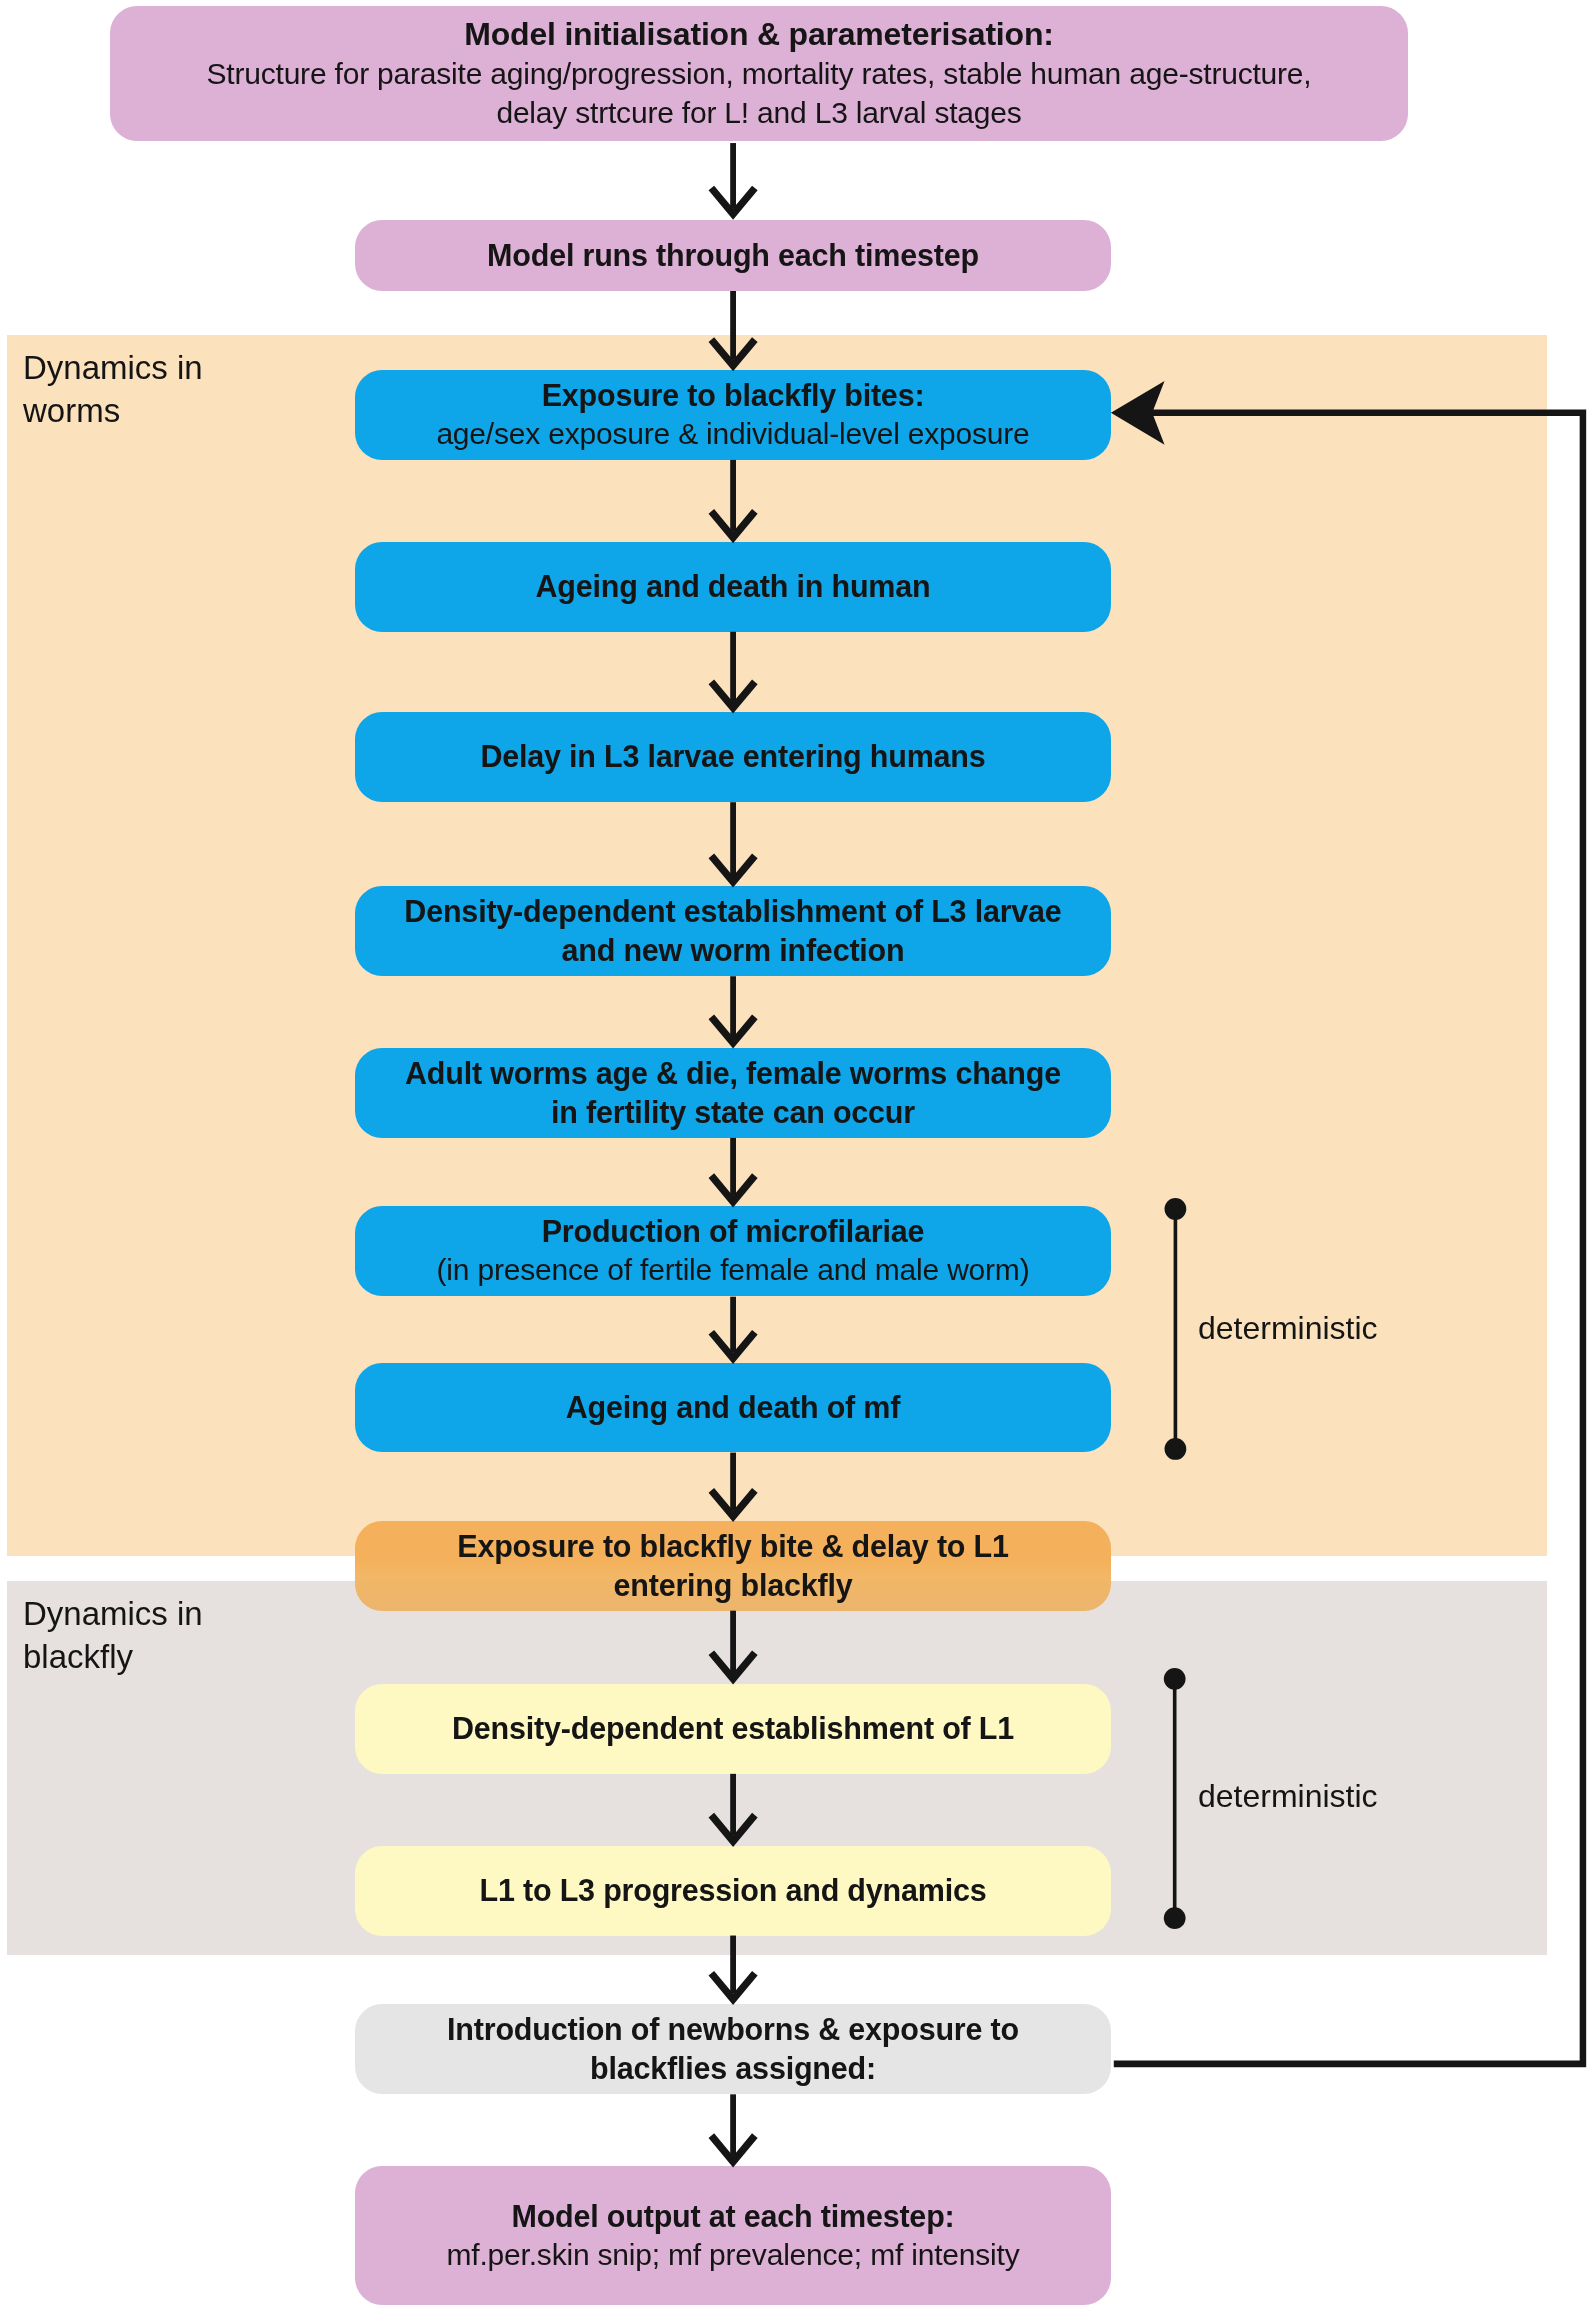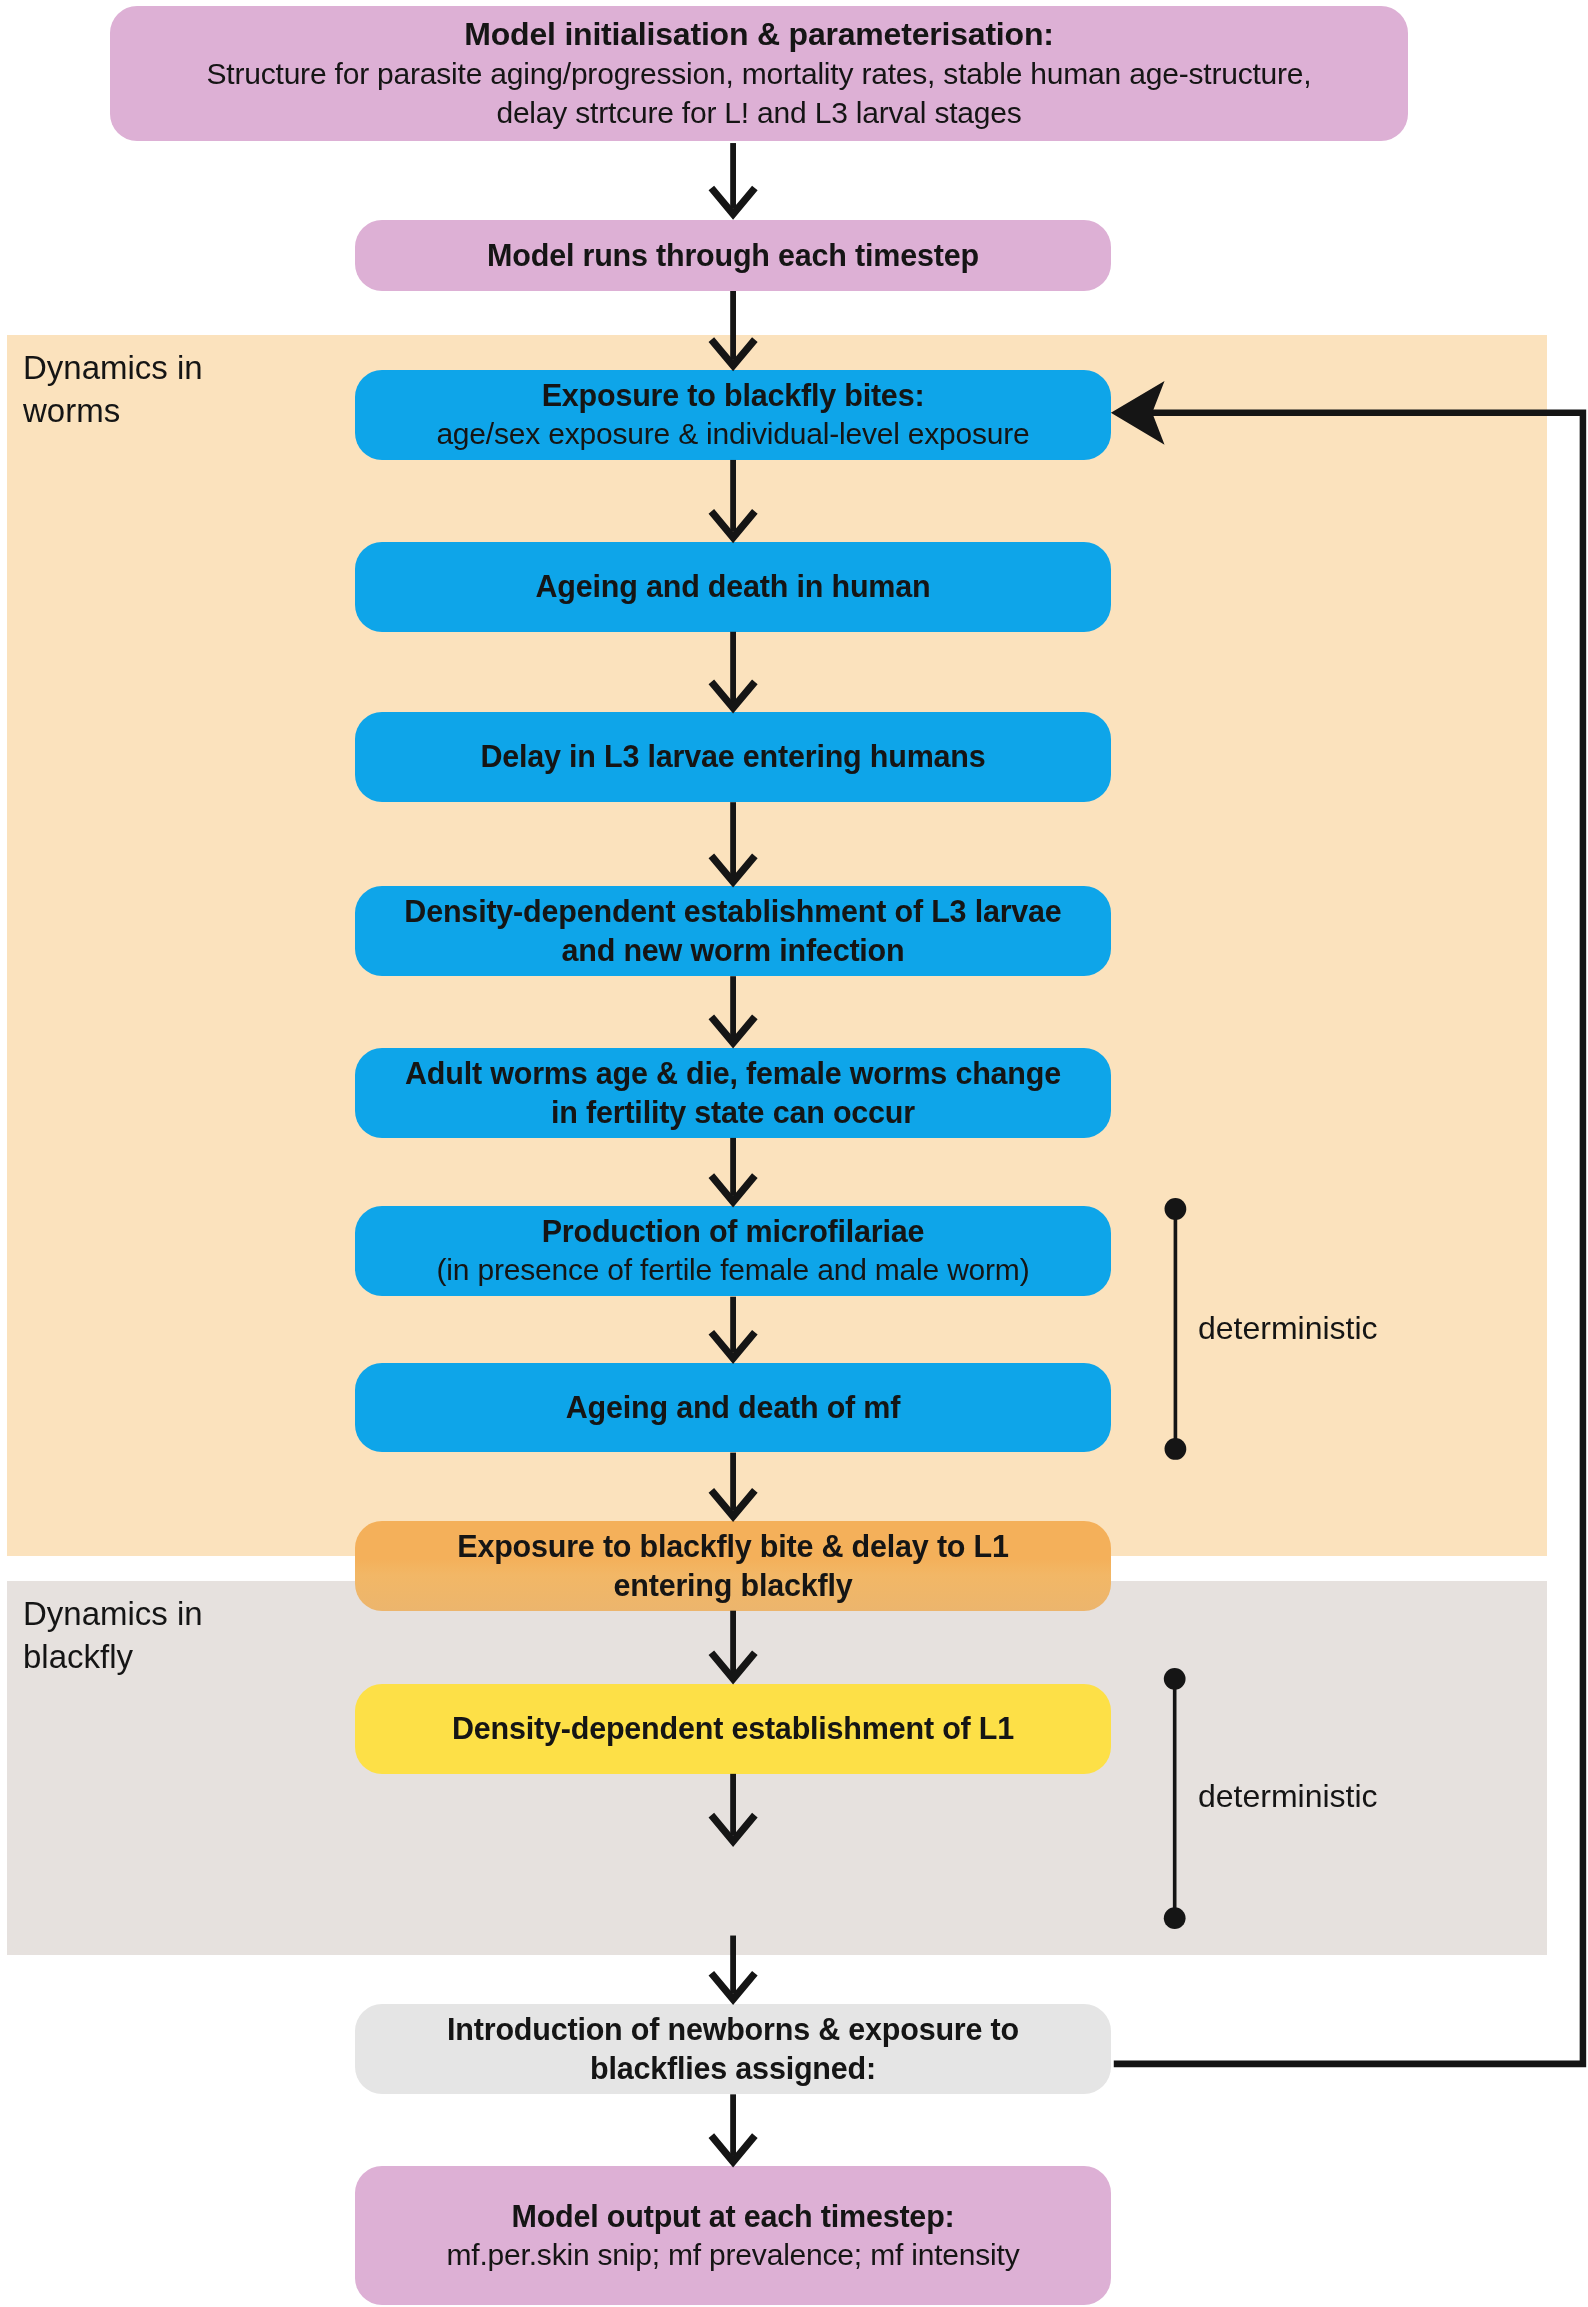--- a/index.html
+++ b/index.html
@@ -19,21 +19,21 @@
     position:absolute;
     display:flex;flex-direction:column;justify-content:center;align-items:center;
     text-align:right;
     line-height:1.28;
     border-radius:27px;
   }
   .pink{background:#ddb0d5;}
   .orange{background:#0ea5e9;}
   .orange-straddle{background:linear-gradient(180deg,#f4b05a 0%,#f4b05a 42%,#f2b766 60%,#ecb56d 100%);}
   .orange-light{background:#e5e5e5;}
-  .tan{background:#fde047;}
+  .tan{background:#fef9c3;}
 
   .t-bold{font-weight:bold;font-size:30.5px;letter-spacing:-0.2px;white-space:nowrap;}
   .t-reg{font-weight:normal;font-size:30px;letter-spacing:-0.2px;white-space:nowrap;}
   .t-big{font-size:32px;}
 
   .pos-init{left:110px;top:5.8px;width:1298px;height:135px;}
   .pos-timestep{left:355px;top:220px;width:756px;height:71px;}
   .pos-exposure{left:355px;top:370px;width:756px;height:90px;}
   .pos-ageing-humans{left:355px;top:542px;width:756px;height:90px;}
   .pos-delay-l3{left:355px;top:712px;width:756px;height:90px;}
@@ -124,20 +124,23 @@
 
   <div class="box orange-straddle pos-exposure-l1">
     <div class="t-bold">Exposure to blackfly bite &amp; delay to L1</div>
     <div class="t-bold">entering blackfly</div>
   </div>
 
   <div class="box tan pos-ddl1">
     <div class="t-bold">Density-dependent establishment of L1</div>
   </div>
 
+  <div class="box tan pos-l1l3">
+    <div class="t-bold">L1 to L3 progression and dynamics</div>
+  </div>
 
   <div class="box orange-light pos-newborns">
     <div class="t-bold">Introduction of newborns &amp; exposure to</div>
     <div class="t-bold">blackflies assigned:</div>
   </div>
 
   <div class="box pink pos-output">
     <div class="t-bold">Model output at each timestep:</div>
     <div class="t-reg">mf.per.skin snip; mf prevalence; mf intensity</div>
   </div>

